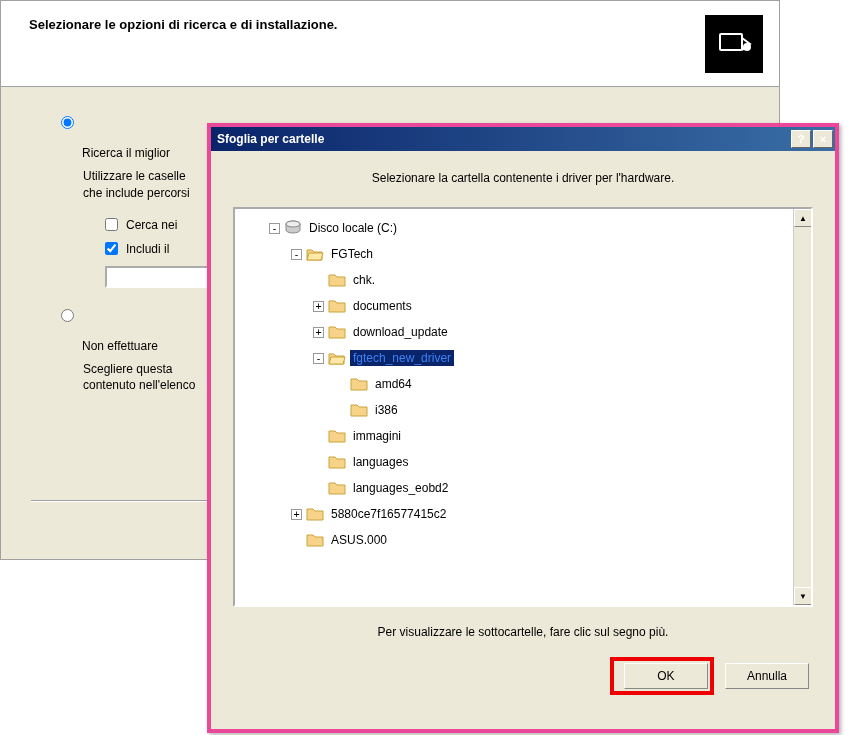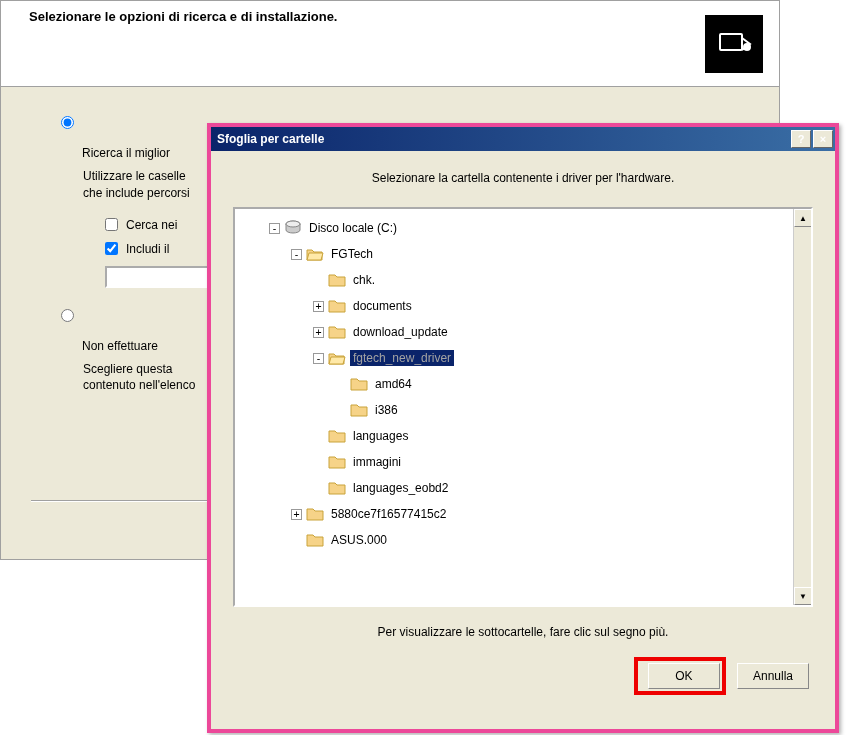--- a/index.html
+++ b/index.html
@@ -29,21 +29,21 @@
   line-height: 24px;
   padding-left: 6px;
   font-weight: bold;
   font-size: 12px;
 }
 .wizard-header {
   background: #fff;
   height: 86px;
   border-bottom: 1px solid #a0a0a0;
   position: relative;
-  padding: 8px 0 0 28px;
+  padding: 16px 0 0 28px;
 }
 .wizard-header h1 {
   font-size: 13px;
   font-weight: bold;
 }
 .wizard-header-icon {
   position: absolute;
   right: 16px; top: 14px;
   width: 58px; height: 58px;
   background: #000;
@@ -154,25 +154,25 @@
   font-family: monospace;
   flex: none;
 }
 .expander.blank { border: none; background: transparent; }
 .node-icon {
   width: 18px; height: 16px;
   margin-right: 4px;
   flex: none;
 }
 .node-label { padding: 1px 3px; }
-.node-label.selected { background: #0a246a; color: #a3a3a3; }
+.node-label.selected { background: #0a246a; color: #3b82f6; }
 .browse-hint { font-size: 12px; margin: 18px 0 18px 0; text-align: center; }
 .browse-buttons { text-align: right; padding-right: 4px; }
 .dlg-btn {
-  width: 72px; height: 26px;
+  width: 84px; height: 26px;
   background: #ece9d8;
   border: 1px solid #888;
   border-top-color: #fff; border-left-color: #fff;
   font-size: 12px;
   font-family: inherit;
   cursor: default;
   margin-left: 8px;
 }
 .ok-highlight {
   display: inline-block;
@@ -308,29 +308,29 @@
                 <path d="M1 3 h6 l2 2 h8 v9 h-16 z" fill="#f6d388" stroke="#c9a33a"></path>
               </svg></span>
             <span class="node-label">i386</span>
           </div>
           <div class="tree-row">
             <span class="indent" style="width: 74px;"></span>
             <span class="expander blank"></span>
             <span class="node-icon"><svg viewBox="0 0 18 16">
                 <path d="M1 3 h6 l2 2 h8 v9 h-16 z" fill="#f6d388" stroke="#c9a33a"></path>
               </svg></span>
+            <span class="node-label">immagini</span>
+          </div>
+          <div class="tree-row">
+            <span class="indent" style="width: 74px;"></span>
+            <span class="expander blank"></span>
+            <span class="node-icon"><svg viewBox="0 0 18 16">
+                <path d="M1 3 h6 l2 2 h8 v9 h-16 z" fill="#f6d388" stroke="#c9a33a"></path>
+              </svg></span>
             <span class="node-label">languages</span>
-          </div>
-          <div class="tree-row">
-            <span class="indent" style="width: 74px;"></span>
-            <span class="expander blank"></span>
-            <span class="node-icon"><svg viewBox="0 0 18 16">
-                <path d="M1 3 h6 l2 2 h8 v9 h-16 z" fill="#f6d388" stroke="#c9a33a"></path>
-              </svg></span>
-            <span class="node-label">immagini</span>
           </div>
           <div class="tree-row">
             <span class="indent" style="width: 74px;"></span>
             <span class="expander blank"></span>
             <span class="node-icon"><svg viewBox="0 0 18 16">
                 <path d="M1 3 h6 l2 2 h8 v9 h-16 z" fill="#f6d388" stroke="#c9a33a"></path>
               </svg></span>
             <span class="node-label">languages_eobd2</span>
           </div>
           <div class="tree-row">

